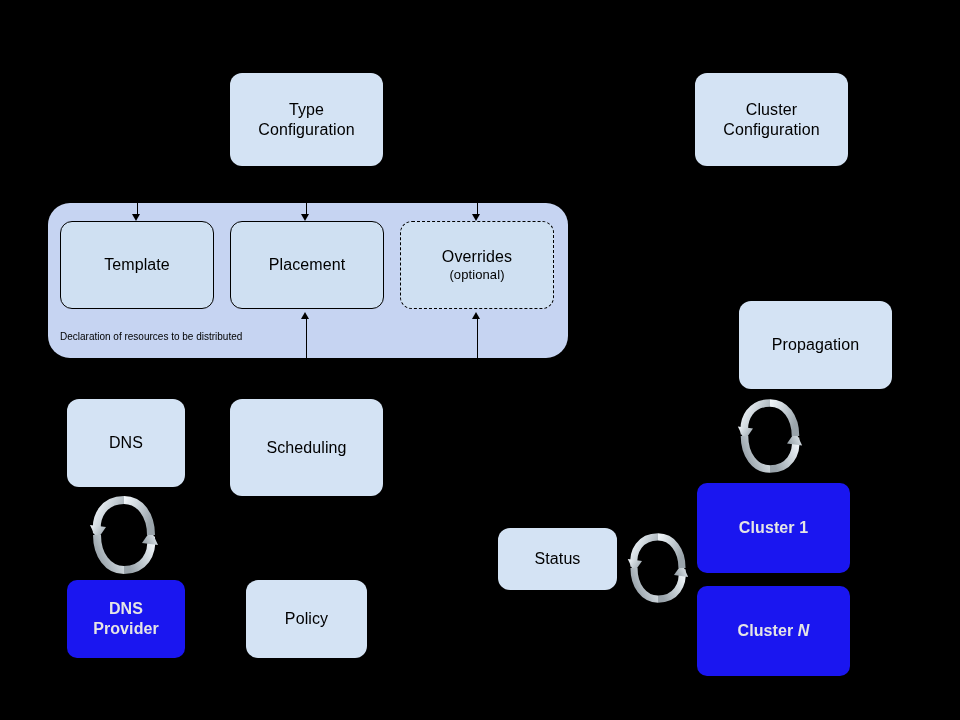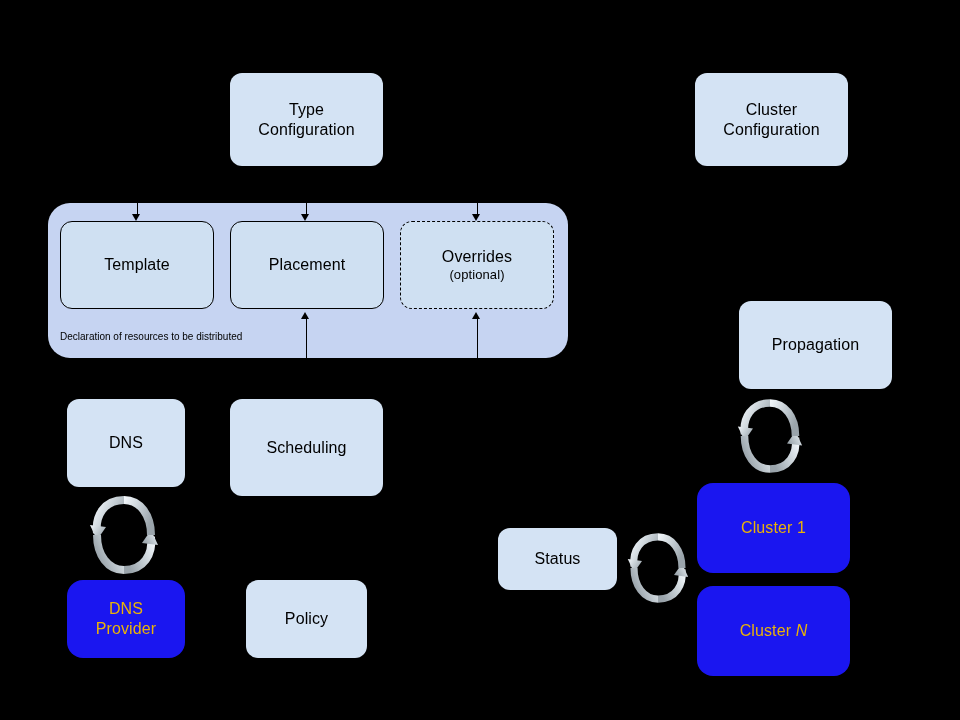--- a/index.html
+++ b/index.html
@@ -49,23 +49,23 @@
     background: #cfe0f2;
   }
   .node.dashdot {
     border: 1.3px dashed #000000;
     background: #cfe0f2;
   }
 
   
   .node.blue {
     background: #1a16f0;
-    color: #eab308;
-    font-weight: normal;
-    border-radius: 16px;
+    color: #e5e5e5;
+    font-weight: bold;
+    border-radius: 10px;
   }
   .node.blue .ital {
     font-style: italic;
   }
 
   
   .group-box {
     position: absolute;
     box-sizing: border-box;
     background: #c6d4f2;

